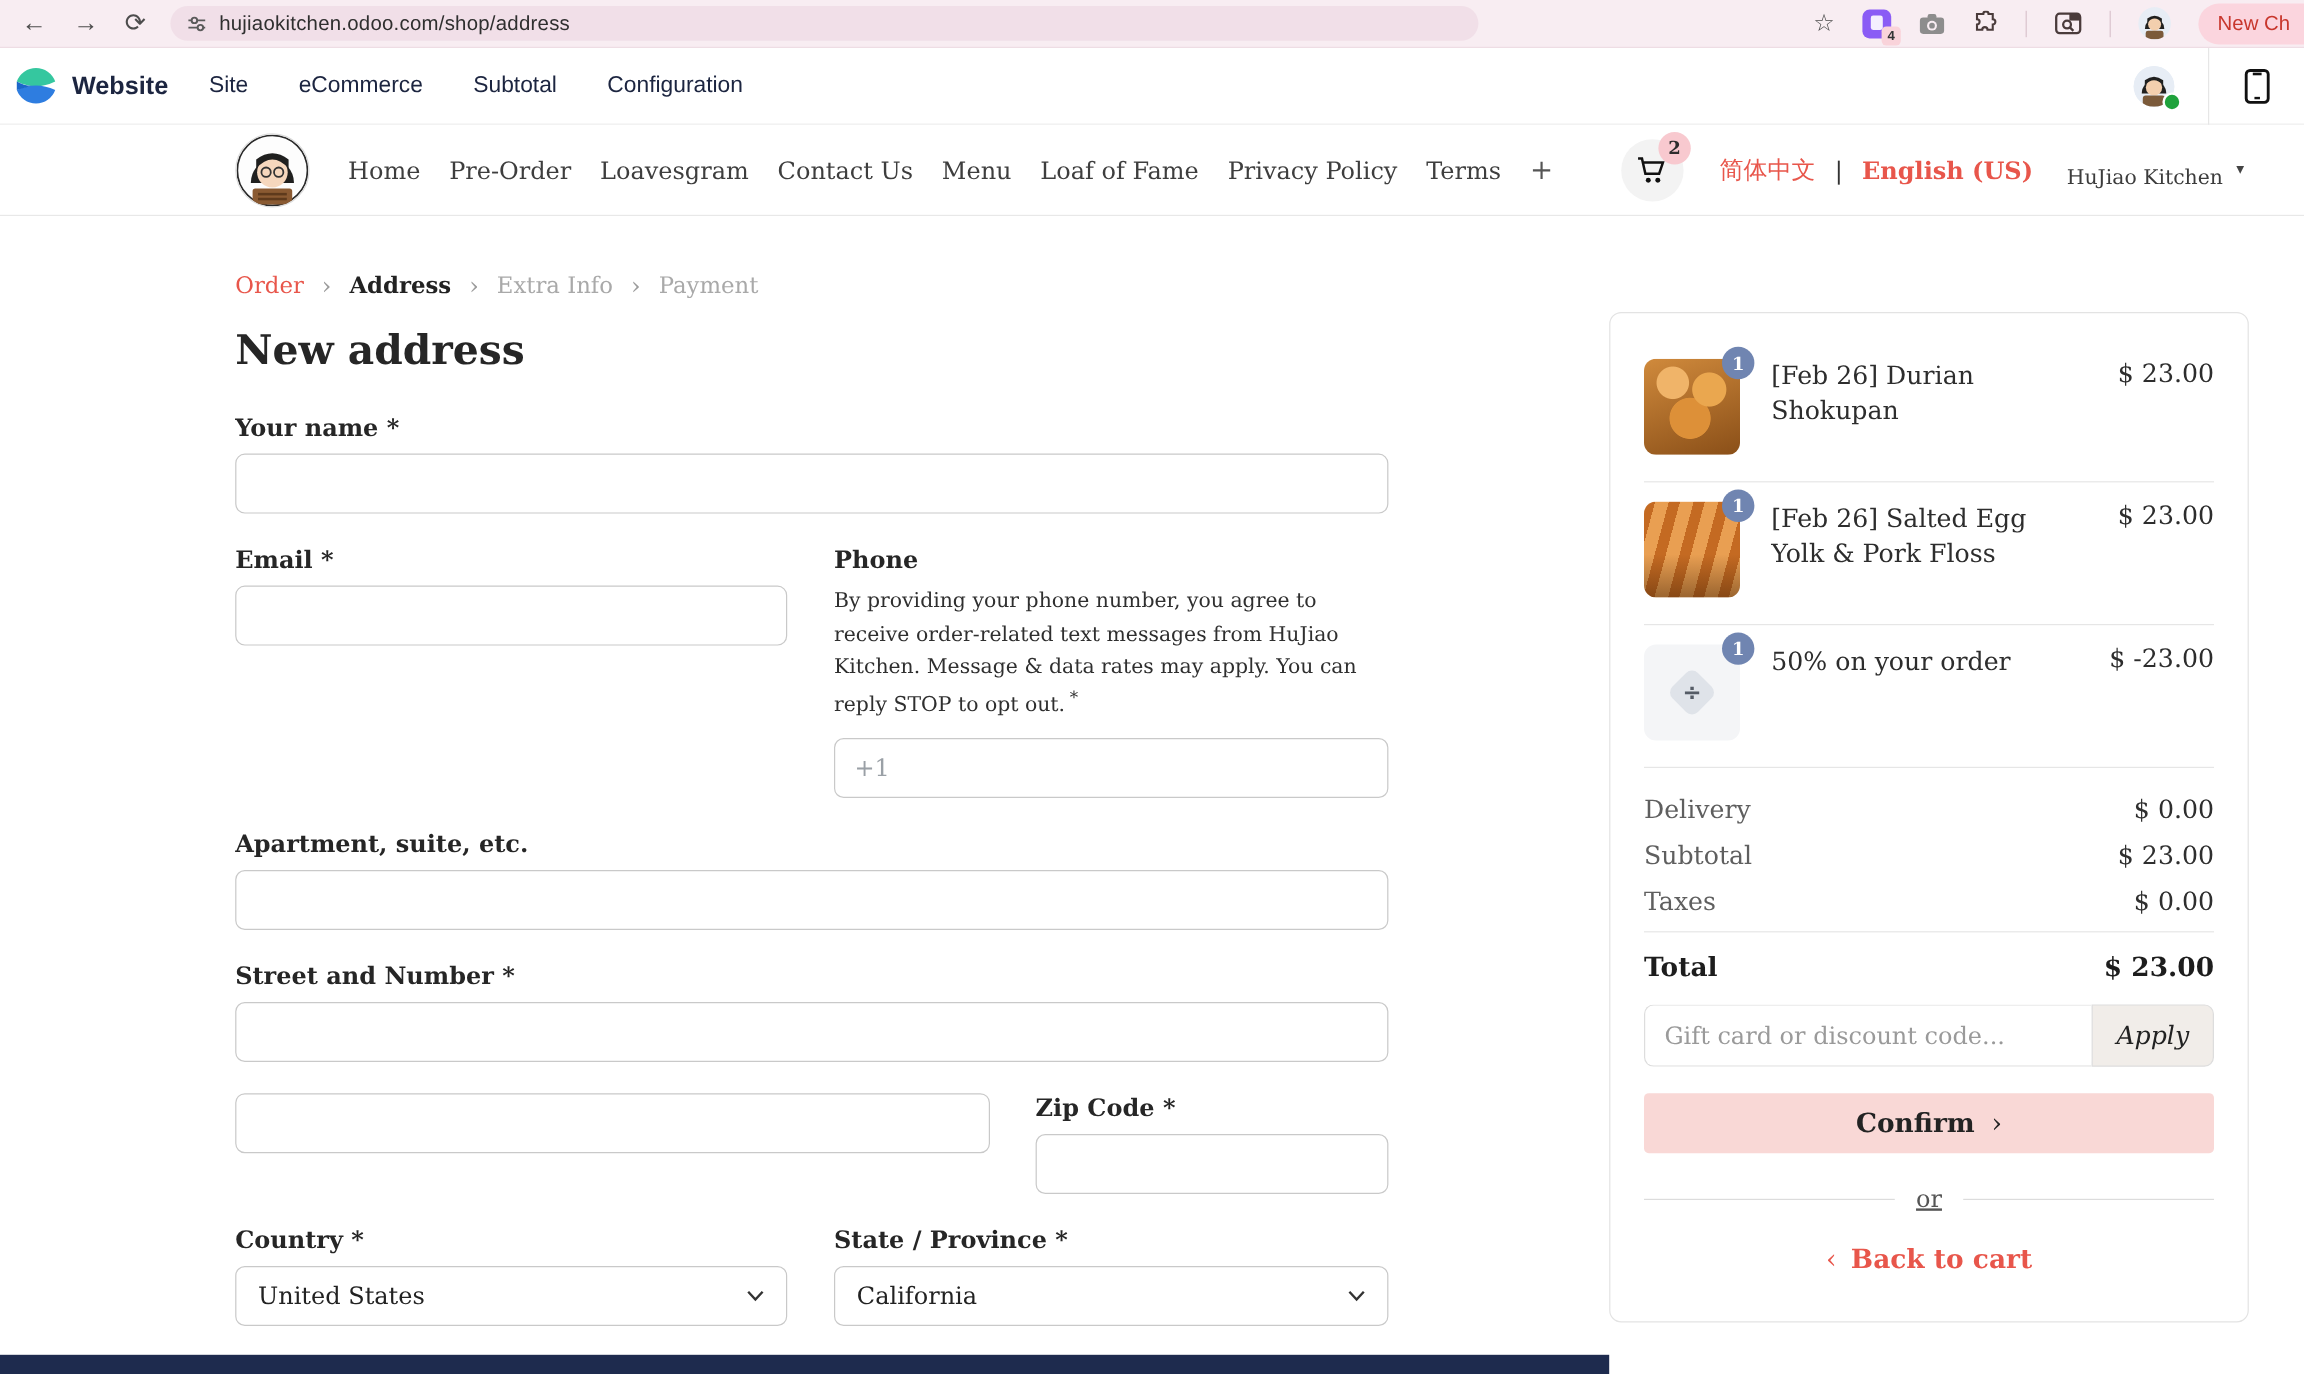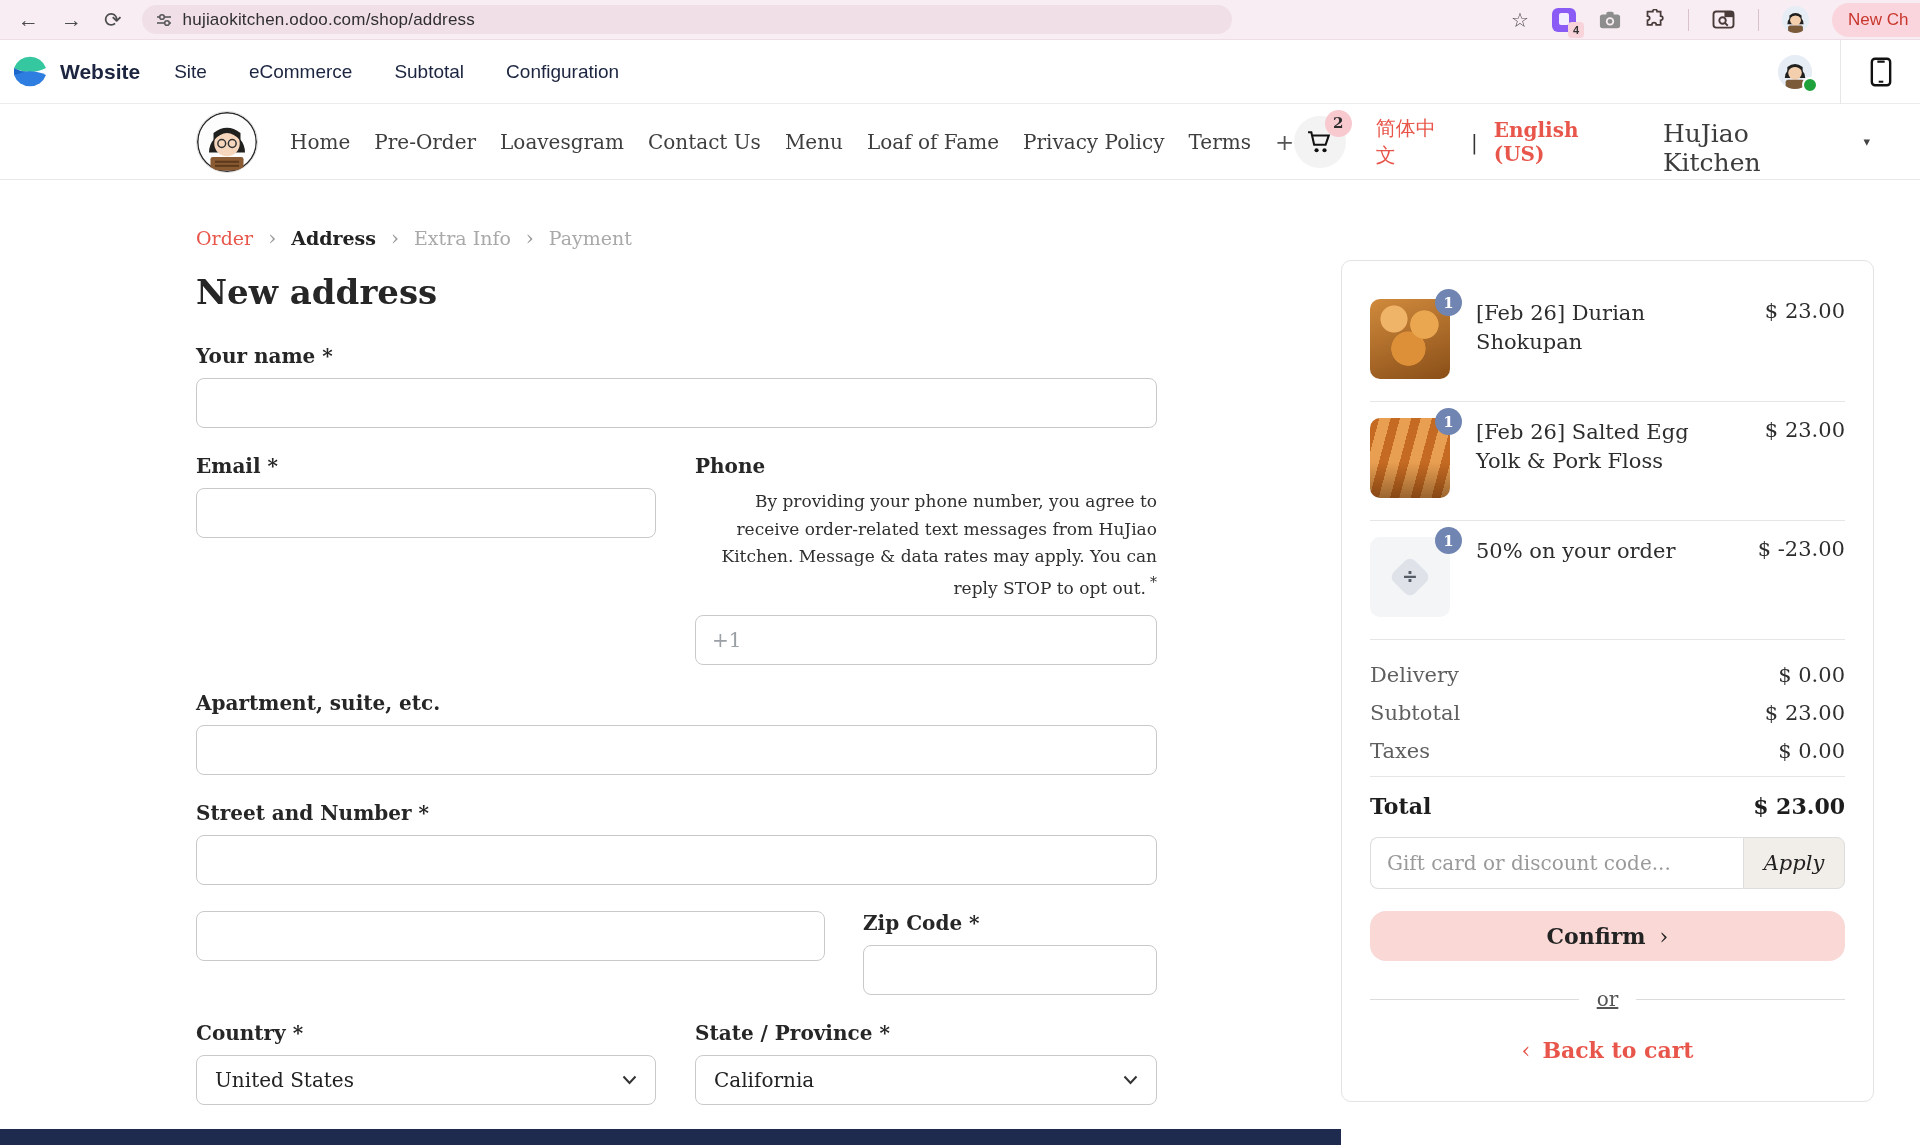--- a/index.html
+++ b/index.html
@@ -55,21 +55,21 @@
   .cart-wrap { width:52px; height:52px; border-radius:50%; background:#f3f3f3; position:relative;
     display:flex; align-items:center; justify-content:center; cursor:pointer; }
   .cart-badge { position:absolute; top:-6px; right:-6px; width:27px; height:27px; border-radius:50%;
     background:#f8c9cf; color:#2d2d2d; font-size:15px; font-weight:bold; display:flex;
     align-items:center; justify-content:center; }
   .lang { font-size:20px; text-decoration:none; cursor:pointer; }
   .lang.zh { color:#e8564b; margin-left:30px; }
   .lang-sep { color:#333; margin:0 16px; font-size:20px; }
   .lang.en { color:#e8564b; font-weight:bold; }
   .account { margin-left:28px; display:flex; align-items:center; cursor:pointer; }
-  .account .acc-name { font-size:25px; color:#3c3c3c;margin-top:12px; }
+  .account .acc-name { font-size:17px; color:#3c3c3c;margin-top:12px; }
   .caret { font-size:13px; color:#444; margin-left:11px; }
 
   
   .main { position:relative; height:965px; }
   .content { position:absolute; left:196px; top:46px; width:961px; }
 
   .breadcrumb { display:flex; align-items:center; font-size:19px; }
   .breadcrumb .bc-sep { color:#9b9b9b; margin:0 15px; font-size:20px; }
   .bc-link { color:#e8564b; cursor:pointer; }
   .bc-active { color:#222; font-weight:bold; }
@@ -78,21 +78,21 @@
   h1.page-title { font-size:34px; font-weight:bold; color:#262626; margin:22px 0 32px; }
 
   .flabel { font-size:20px; font-weight:600; color:#262626; margin-bottom:10px; display:block; }
   .tinput { width:100%; height:50px; border:1px solid #c9c9c9; border-radius:8px; background:#fff;
     padding:0 16px; font-family:"DejaVu Serif", serif; font-size:20px; color:#333; outline:none; }
   .tinput::placeholder { color:#9aa0a6; }
   .frow { margin-bottom:26px; }
   .fcols { display:flex; gap:39px; margin-bottom:26px; }
   .col-email { width:460px; flex:none; }
   .col-phone { width:462px; flex:none; }
-  .phone-note { font-size:17px; line-height:1.62; color:#2f2f2f; margin-bottom:13px;text-align:right; }
+  .phone-note { font-size:17px; line-height:1.62; color:#2f2f2f; margin-bottom:13px; }
   .req-star { vertical-align:super; font-size:14px; margin-left:4px; }
   .fcols2 { display:flex; gap:38px; margin-bottom:26px; }
   .col-city { width:629px; flex:none; }
   .col-zip { width:294px; flex:none; }
   .select { height:50px; border:1px solid #c9c9c9; border-radius:8px; background:#fff; display:flex;
     align-items:center; justify-content:space-between; padding:0 18px; font-size:20px; color:#222;
     cursor:pointer;gap:48px; }
 
   
   .card { position:absolute; left:1341px; top:80px; width:533px; height:842px; background:#fff;
@@ -121,21 +121,21 @@
   .srow .sval { color:#2f2f2f; }
   .total-row { display:flex; justify-content:space-between; padding:16px 0 4px; font-size:22px;
     font-weight:bold; color:#1d1d1d; }
   .gift-row { display:flex; margin-top:14px; height:52px; }
   .gift-input { flex:1; border:1px solid #ddd; border-right:none; border-radius:8px 0 0 8px;
     padding:0 16px; font-family:"DejaVu Serif", serif; font-size:20px; color:#333; outline:none; }
   .gift-input::placeholder { color:#9a9a9a; }
   .apply-btn { width:102px; background:#f1ede9; border:1px solid #ddd; border-radius:0 8px 8px 0;
     font-family:"DejaVu Serif", serif; font-size:21px; color:#222; cursor:pointer;font-style:italic; }
   .confirm-btn { margin-top:22px; width:100%; height:50px; background:#f9d8d6; border:none;
-    border-radius:16px; font-family:"DejaVu Serif", serif; font-size:22px; font-weight:600; color:#232323;
+    border-radius:4px; font-family:"DejaVu Serif", serif; font-size:22px; font-weight:600; color:#232323;
     display:flex; align-items:center; justify-content:center; cursor:pointer; }
   .confirm-arrow { font-size:22px; margin-left:14px; font-weight:normal; }
   .or-row { display:flex; align-items:center; margin-top:26px; gap:18px; }
   .or-row .line { flex:1; height:1px; background:#dcdcdc; }
   .or-row .or-txt { color:#555; font-size:20px;text-decoration:underline; }
   .back-link { margin-top:26px; text-align:center; }
   .back-link a { color:#e8564b; font-size:22px; font-weight:600; text-decoration:none; cursor:pointer; }
   .back-arrow { font-weight:normal; margin-right:12px; }
 
   .footer-strip { position:absolute; left:0; bottom:0; width:1341px; height:16px; background:#1e2b4e; }

